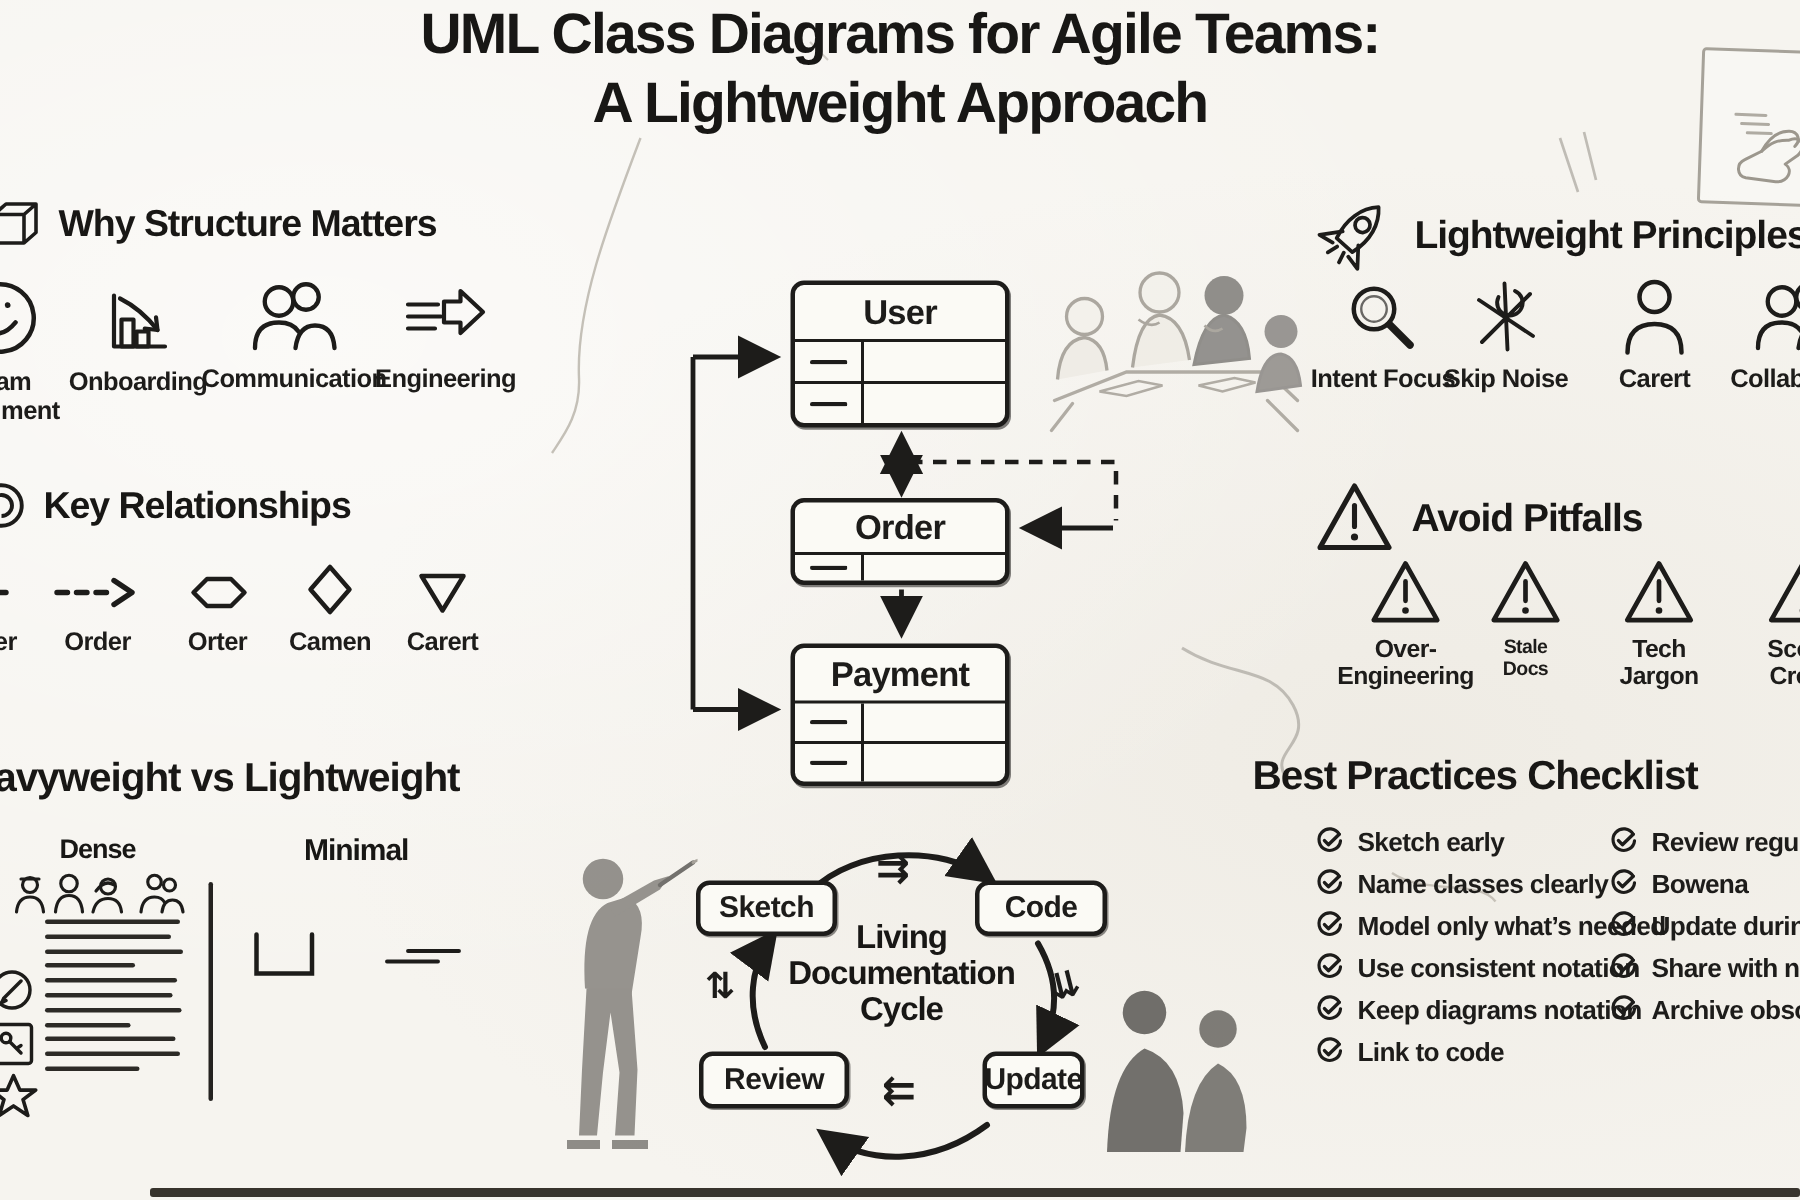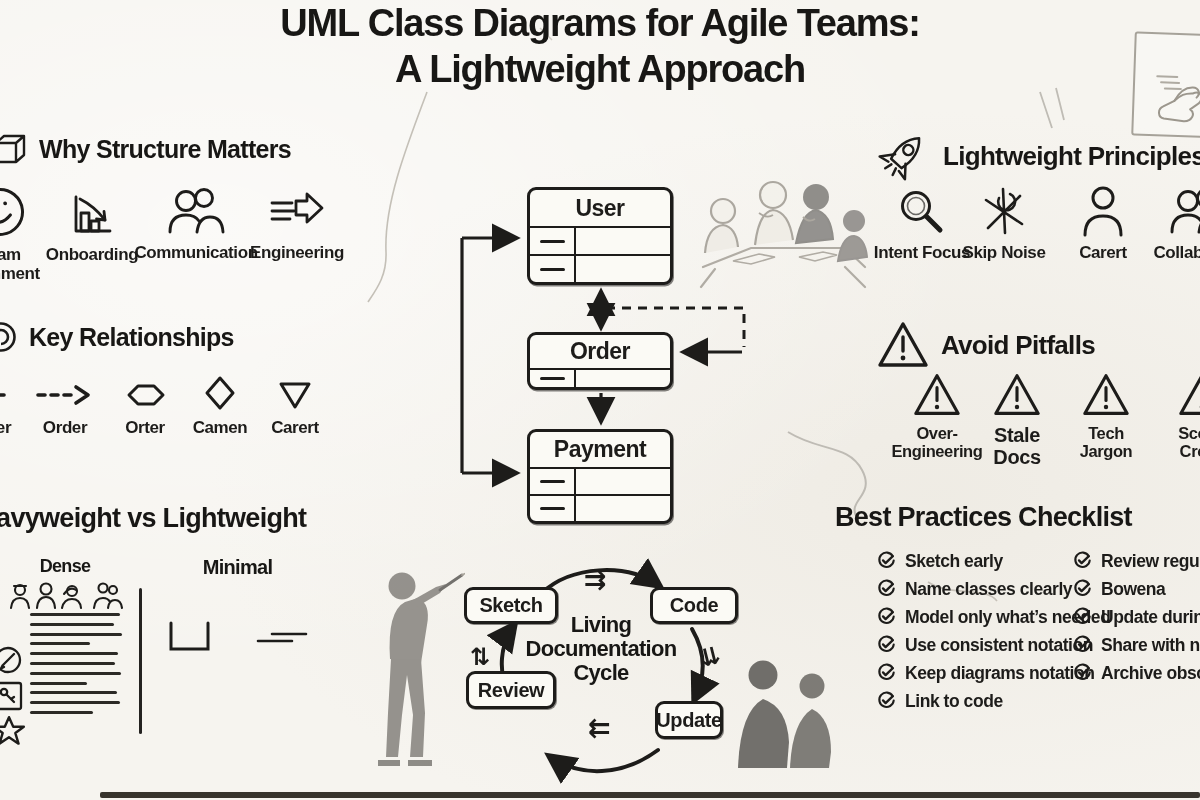--- a/index.html
+++ b/index.html
@@ -352,21 +352,21 @@
       <span>Engineering</span>
     </div>
   </div>
 
   <div class="item" style="left:978px;top:372px;width:78px">
     <svg class="ic" width="50" height="46" viewBox="0 0 54 50" fill="none" stroke="#1d1c1a" stroke-width="3.4" stroke-linejoin="round" stroke-linecap="round">
       <path d="M27,4 L50,45 H4 Z"></path>
         <path d="M27,17 V31"></path>
         <circle cx="27" cy="38" r="2.4" fill="#1d1c1a" stroke="none"></circle>
     </svg>
-    <div class="lbl" style="font-size:20px">
+    <div class="lbl" style="font-size:13px">
       <span>Stale</span>
       <span>Docs</span>
     </div>
   </div>
 
   <div class="item" style="left:1066px;top:372px;width:80px">
     <svg class="ic" width="50" height="46" viewBox="0 0 54 50" fill="none" stroke="#1d1c1a" stroke-width="3.4" stroke-linejoin="round" stroke-linecap="round">
       <path d="M27,4 L50,45 H4 Z"></path>
         <path d="M27,17 V31"></path>
         <circle cx="27" cy="38" r="2.4" fill="#1d1c1a" stroke="none"></circle>
@@ -500,21 +500,21 @@
   <div class="glyph" style="left:700px;top:645px;font-size:24px;transform:rotate(-14deg)">⇊</div>
   <div class="glyph" style="left:588px;top:714px;font-size:27px">⇇</div>
   <div class="glyph" style="left:470px;top:645px;font-size:24px">⇅</div>
 
   <div class="cyc-box" style="left:464px;top:587px;width:94px;height:37px">
       <span>Sketch</span>
     </div>
   <div class="cyc-box" style="left:650px;top:587px;width:88px;height:37px">
       <span>Code</span>
     </div>
-  <div class="cyc-box" style="left:466px;top:671px;width:90px;height:38px">
+  <div class="cyc-box" style="left:466px;top:701px;width:100px;height:38px">
       <span>Review</span>
     </div>
   <div class="cyc-box" style="left:655px;top:701px;width:68px;height:38px">
       <span>Update</span>
     </div>
 
   <div class="abs hd" style="left:505px;top:613px;width:192px;text-align:center;font-size:22px;line-height:1.1">
     <div>Living</div>
     <div>Documentation</div>
     <div>Cycle</div>

